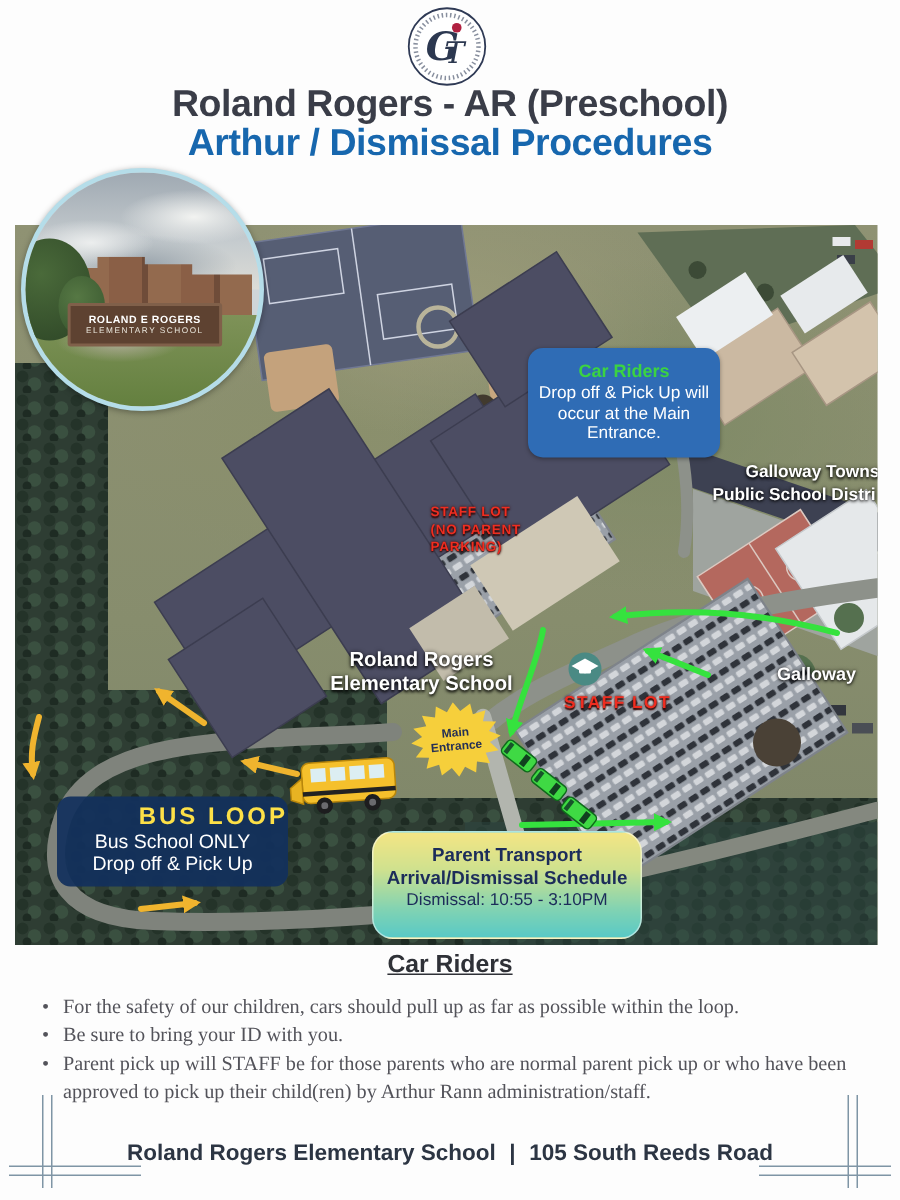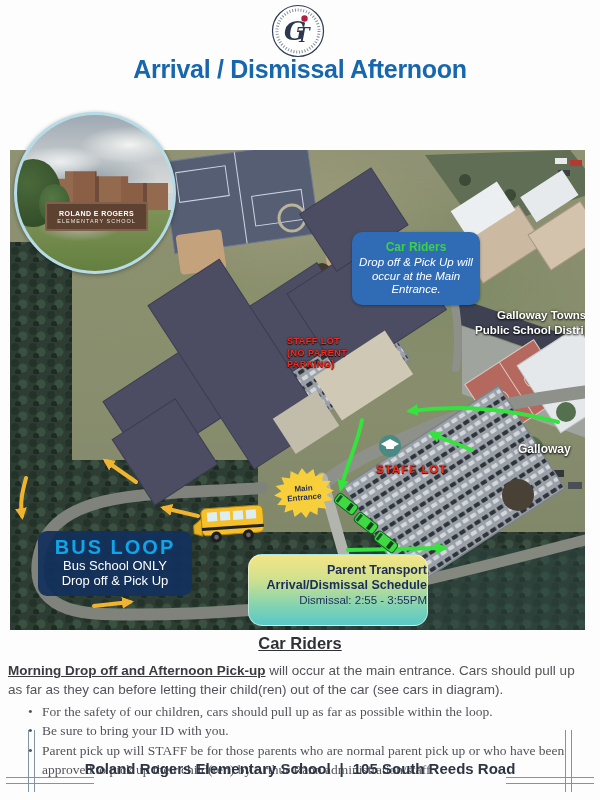--- a/index.html
+++ b/index.html
@@ -44,46 +44,46 @@
   .inset .sign{position:absolute;left:51%;top:56%;transform:translateX(-50%);width:64%;height:16%;
       background:#5e4231;border:2px solid #80604a;border-radius:2px;display:flex;flex-direction:column;
       align-items:center;justify-content:center;gap:2px;}
   .inset .sign .s1{font-size:7px;font-weight:bold;color:#fff;letter-spacing:.4px;line-height:1;white-space:nowrap;}
   .inset .sign .s2{font-size:5.5px;color:#e8e4da;letter-spacing:1px;line-height:1;white-space:nowrap;}
 
   
   .carbox{left:342px;top:82px;width:116px;padding:8px 6px;background:#2f6cb5;border-radius:10px;
       text-align:center;box-shadow:0 1px 3px rgba(0,0,0,.35);}
   .carbox .t{color:#3bd342;font-weight:bold;font-size:12px;}
-  .carbox .p{color:#fff;font-size:11.5px;line-height:1.18;margin-top:2px;font-style:italic;}
+  .carbox .p{color:#fff;font-size:11.5px;line-height:1.18;margin-top:2px;}
   .carbox .p2{margin-top:8px;}
 
   .maplbl{color:#fff;font-weight:bold;text-shadow:0 1px 2px rgba(0,0,0,.9),0 0 3px rgba(0,0,0,.6);}
   .township{left:465px;top:158px;width:110px;overflow:hidden;font-size:11.5px;line-height:1.3;white-space:nowrap;}
   .township .l1{margin-left:22px;}
   .schoollbl{left:176px;top:282px;width:190px;text-align:center;font-size:13.5px;line-height:1.2;}
   .gallowaylbl{left:508px;top:292px;font-size:12px;}
 
   .staffred{color:#ef2d20;font-weight:bold;text-align:left;
       text-shadow:0 0 2px #3a0603,0 1px 1px #3a0603;}
   .staffsmall{left:277px;top:186px;width:102px;font-size:9px;letter-spacing:.5px;line-height:1.3;}
   .stafflarge{left:366px;top:312px;width:164px;font-size:11.5px;letter-spacing:1px;line-height:1.3;}
 
   .star{left:264px;top:318px;width:60px;height:50px;display:flex;align-items:center;justify-content:center;
       text-align:center;background:#f6cf3b;transform:rotate(-5deg);
       clip-path:polygon(100% 50%,87.3% 57.4%,96.2% 69.1%,81.6% 71.1%,85.4% 85.4%,71.1% 81.6%,69.1% 96.2%,57.4% 87.3%,50% 100%,42.6% 87.3%,30.9% 96.2%,28.9% 81.6%,14.6% 85.4%,18.4% 71.1%,3.8% 69.1%,12.7% 57.4%,0% 50%,12.7% 42.6%,3.8% 30.9%,18.4% 28.9%,14.6% 14.6%,28.9% 18.4%,30.9% 3.8%,42.6% 12.7%,50% 0%,57.4% 12.7%,69.1% 3.8%,71.1% 18.4%,85.4% 14.6%,81.6% 28.9%,96.2% 30.9%,87.3% 42.6%);}
   .star .t{font-size:8px;font-weight:bold;color:#253055;line-height:1.15;}
 
   .busloop{left:28px;top:381px;width:154px;padding:5px 0 7px;background:rgba(18,48,92,.93);
       border-radius:9px;text-align:center;}
-  .busloop .t{color:#0ea5e9;font-weight:bold;font-size:20px;letter-spacing:2px;line-height:1.15;}
+  .busloop .t{color:#fde047;font-weight:bold;font-size:16px;letter-spacing:2px;line-height:1.15;text-align:right;}
   .busloop .l{color:#fff;font-size:13px;line-height:1.15;}
 
   .sched{left:238px;top:404px;width:180px;height:72px;border-radius:14px;box-sizing:border-box;
-      padding-top:8px;text-align:right;border:1px solid rgba(255,255,255,.5);
+      padding-top:8px;text-align:center;border:1px solid rgba(255,255,255,.5);
       background:linear-gradient(180deg,#f4e584 0%,#cfe18e 35%,#7ed2b4 75%,#58c9c6 100%);}
   .sched .t{font-size:12.5px;font-weight:bold;color:#1c2c5a;line-height:1.2;}
   .sched .l{font-size:11.5px;color:#1c2c5a;line-height:1.35;}
   .sched .l.first{margin-top:4px;}
 
   
   .section{position:absolute;left:8px;right:8px;top:634px;color:#53535a;z-index:2;}
   .heading{text-align:center;font-size:16.5px;font-weight:bold;color:#2f3137;
       text-decoration:underline;margin:0 0 8px 0;}
   .intro{font-size:13.5px;line-height:1.42;}
@@ -113,21 +113,22 @@
   <svg class="logo" width="54" height="54" viewBox="0 0 54 54">
     <circle cx="27" cy="27" r="25.5" fill="#ffffff" stroke="#2f3a55" stroke-width="1.2"></circle>
     <circle cx="27" cy="27" r="21" fill="none" stroke="#6a7386" stroke-width="3" stroke-dasharray="1 1.8" opacity="0.8"></circle>
     <circle cx="27" cy="27" r="16.5" fill="#ffffff"></circle>
     <text x="24" y="36" font-family="DejaVu Serif, serif" font-style="italic" font-size="26" font-weight="bold" fill="#2c3850" text-anchor="middle">G</text>
     <text x="32" y="38" font-family="DejaVu Serif, serif" font-style="italic" font-size="20" fill="#2c3850" text-anchor="middle">T</text>
     <circle cx="33.5" cy="14.5" r="3.2" fill="#b02040"></circle>
   </svg>
 
   <div class="titles">
-    <div class="subtitle">Arrival / Dismissal Afternoon</div>
+    <div class="title">Roland Rogers - AR (Preschool)</div>
+    <div class="subtitle">Arthur / Dismissal Procedures</div>
   </div>
 
   <div class="map">
     <svg class="layer" width="575" height="480" viewBox="0 0 575 480">
       <defs>
         <pattern id="treePat" width="18" height="16" patternUnits="userSpaceOnUse">
           <rect width="18" height="16" fill="#2e3d33"></rect>
           <circle cx="5" cy="5" r="4" fill="#243329"></circle>
           <circle cx="13" cy="10" r="4.5" fill="#3a5040"></circle>
           <circle cx="8" cy="14" r="3" fill="#1e2b23"></circle>
@@ -286,20 +287,24 @@
       <div class="l1">Galloway Townsh</div>
       <div>Public School Distri</div>
     </div>
 
     <div class="lbl staffred staffsmall">
       <div>STAFF LOT</div>
       <div>(NO PARENT</div>
       <div>PARKING)</div>
     </div>
 
+    <div class="lbl maplbl schoollbl">
+      <div>Roland Rogers</div>
+      <div>Elementary School</div>
+    </div>
 
     <div class="lbl staffred stafflarge">
       <div>STAFF LOT</div>
     </div>
 
     <div class="lbl maplbl gallowaylbl">Galloway</div>
 
     <div class="lbl star">
       <div class="t">
         <div>Main</div>
@@ -309,41 +314,38 @@
 
     <div class="lbl busloop">
       <div class="t">BUS LOOP</div>
       <div class="l">Bus School ONLY</div>
       <div class="l">Drop off &amp; Pick Up</div>
     </div>
 
     <div class="lbl sched">
       <div class="t">Parent Transport</div>
       <div class="t">Arrival/Dismissal Schedule</div>
-      <div class="l">Dismissal: 2:55 - 3:55PM</div>
+      <div class="l">Dismissal: 10:55 - 3:10PM</div>
     </div>
   </div>
 
   <div class="inset">
     <div class="sky"></div>
     <div class="bldg"></div>
     <div class="lawn"></div>
     <div class="tree1"></div>
     <div class="tree2"></div>
     <div class="sign">
       <div class="s1">ROLAND E ROGERS</div>
       <div class="s2">ELEMENTARY SCHOOL</div>
     </div>
   </div>
 
   <div class="section">
     <div class="heading">Car Riders</div>
-    <div class="intro">
-      <span class="lead">Morning Drop off and Afternoon Pick-up</span><span> will occur at the main entrance. Cars should pull up as far as they can before letting their child(ren) out of the car (see cars in diagram).</span>
-    </div>
     <ul class="bullets">
       <li>For the safety of our children, cars should pull up as far as possible within the loop.</li>
       <li>Be sure to bring your ID with you.</li>
       <li>Parent pick up will STAFF be for those parents who are normal parent pick up or who have been approved to pick up their child(ren) by Arthur Rann administration/staff.</li>
     </ul>
   </div>
 
   <div class="footer">
     <span>Roland Rogers Elementary School</span><span class="sep">|</span><span>105 South Reeds Road</span>
   </div>

